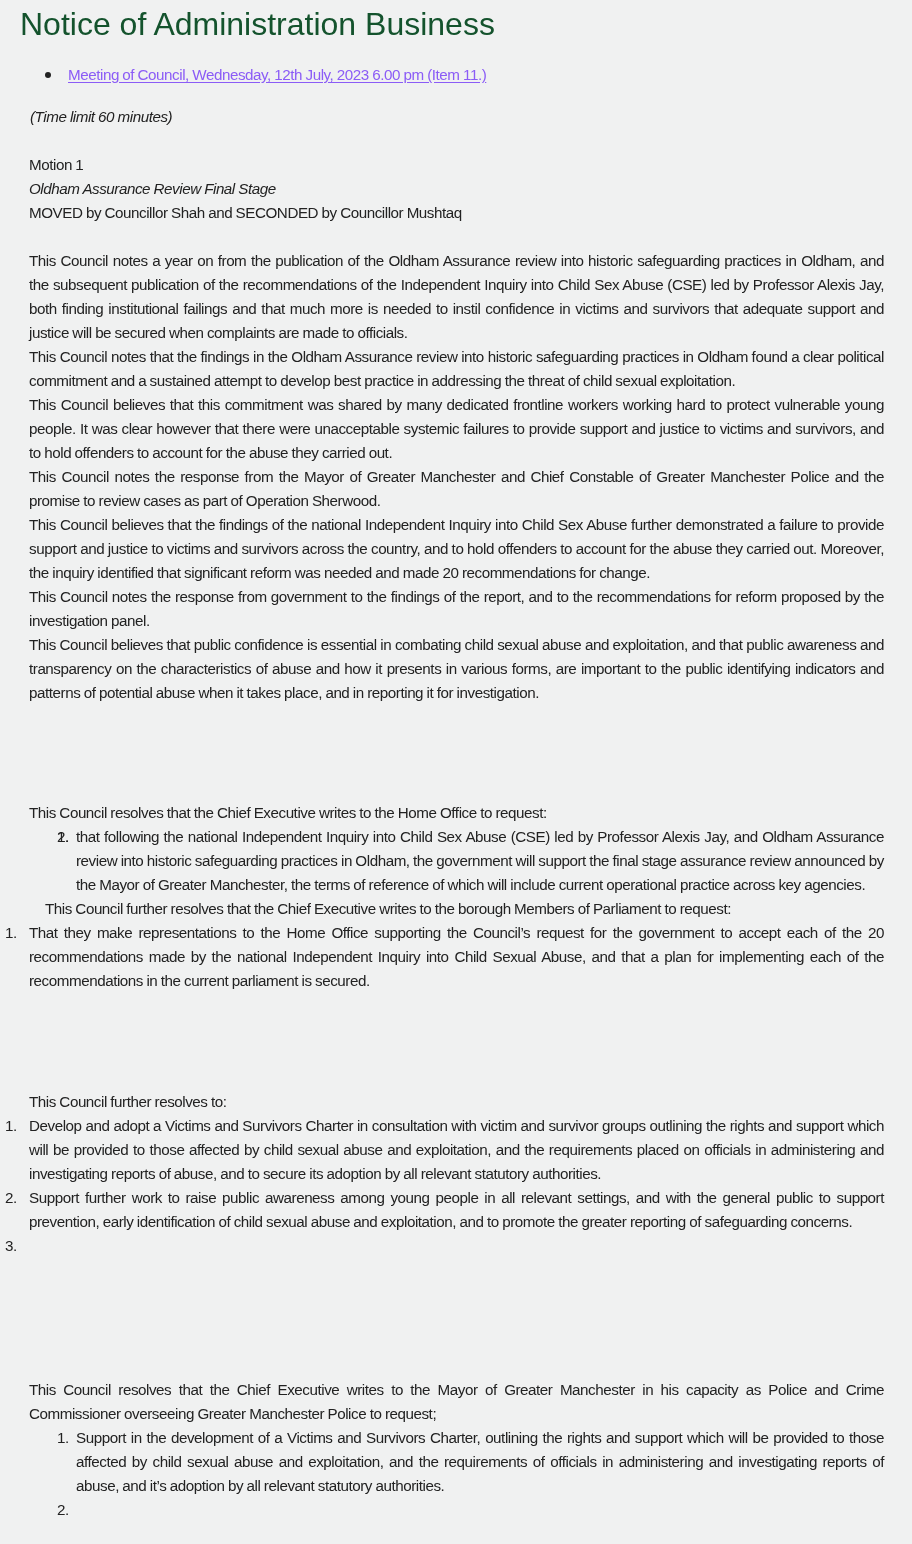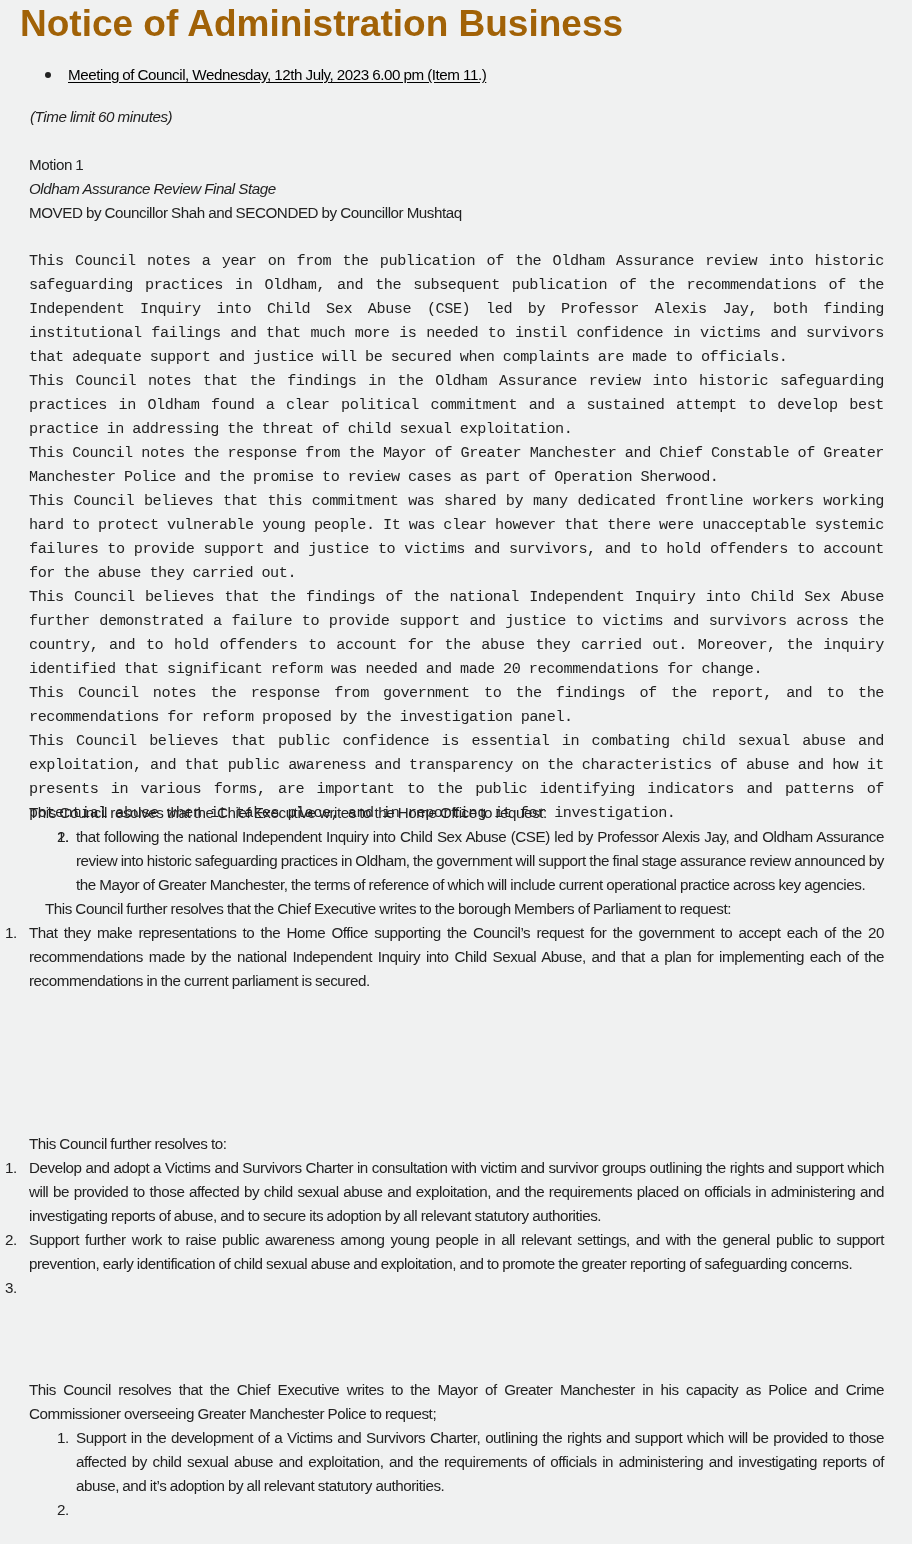--- a/index.html
+++ b/index.html
@@ -10,24 +10,24 @@
     color: #1c1c1c;
     font-family: "Liberation Sans", sans-serif;
     overflow: hidden;
     position: relative;
   }
   .title {
     position: absolute;
     left: 20px; top: 4px;
     margin: 0;
     font-family: "Liberation Sans", sans-serif;
-    font-weight: bold;
-    font-size: 37px;
+    font-weight: normal;
+    font-size: 32px;
     line-height: 40px;
-    color: #a16207;
+    color: #14532d;
   }
   .body-text {
     font-family: "Liberation Sans", sans-serif;
     font-size: 15.2px;
     line-height: 24px;
     letter-spacing: -0.45px;
     word-spacing: -0.3px;
     color: #222;
   }
   .meeting-link-row {
@@ -35,31 +35,31 @@
     left: 44px; top: 63px;
     width: 820px;
     display: flex;
     align-items: center;
   }
   .bullet {
     width: 6px; height: 6px; border-radius: 50%;
     background: #222; margin-right: 17px; margin-left: 1px;
   }
   .meeting-link {
-    color: #000000;
+    color: #8b5cf6;
     text-decoration: underline;
     text-underline-offset: 2px;
     cursor: pointer;
   }
   .abs { position: absolute; }
   .time-limit { left: 30px; top: 105px; font-style: italic; }
   .motion-block { left: 29px; top: 153px; width: 860px; }
   .italic { font-style: italic; }
   .paras { left: 29px; top: 249px; width: 855px; text-align: justify; }
-  .paras p { margin: 0; font-family: Liberation Mono, monospace; }
+  .paras p { margin: 0; }
   ol { margin: 0; padding: 0; list-style: none; }
   .li { position: relative; text-align: justify; }
   .li .num { position: absolute; left: -19px; top: 0; }
   .deep .li { margin-left: 76px; width: 808px; }
   .deep .li .num { left: -19px; }
   .flush .li { margin-left: 29px; width: 855px; }
   .flush .li .num { left: -24px; }
   .flush2 .li { margin-left: 29px; width: 855px; }
   .flush2 .li .num { left: -24px; }
 </style>
@@ -77,22 +77,22 @@
 
 <div class="abs motion-block body-text">
   <div>Motion 1</div>
   <div class="italic">Oldham Assurance Review Final Stage</div>
   <div>MOVED by Councillor Shah and SECONDED by Councillor Mushtaq</div>
 </div>
 
 <div class="abs paras body-text">
   <p>This Council notes a year on from the publication of the Oldham Assurance review into historic safeguarding practices in Oldham, and the subsequent publication of the recommendations of the Independent Inquiry into Child Sex Abuse (CSE) led by Professor Alexis Jay, both finding institutional failings and that much more is needed to instil confidence in victims and survivors that adequate support and justice will be secured when complaints are made to officials.</p>
   <p>This Council notes that the findings in the Oldham Assurance review into historic safeguarding practices in Oldham found a clear political commitment and a sustained attempt to develop best practice in addressing the threat of child sexual exploitation.</p>
+  <p>This Council believes that this commitment was shared by many dedicated frontline workers working hard to protect vulnerable young people. It was clear however that there were unacceptable systemic failures to provide support and justice to victims and survivors, and to hold offenders to account for the abuse they carried out.</p>
   <p>This Council notes the response from the Mayor of Greater Manchester and Chief Constable of Greater Manchester Police and the promise to review cases as part of Operation Sherwood.</p>
-  <p>This Council believes that this commitment was shared by many dedicated frontline workers working hard to protect vulnerable young people. It was clear however that there were unacceptable systemic failures to provide support and justice to victims and survivors, and to hold offenders to account for the abuse they carried out.</p>
   <p>This Council believes that the findings of the national Independent Inquiry into Child Sex Abuse further demonstrated a failure to provide support and justice to victims and survivors across the country, and to hold offenders to account for the abuse they carried out. Moreover, the inquiry identified that significant reform was needed and made 20 recommendations for change.</p>
   <p>This Council notes the response from government to the findings of the report, and to the recommendations for reform proposed by the investigation panel.</p>
   <p>This Council believes that public confidence is essential in combating child sexual abuse and exploitation, and that public awareness and transparency on the characteristics of abuse and how it presents in various forms, are important to the public identifying indicators and patterns of potential abuse when it takes place, and in reporting it for investigation.</p>
 </div>
 
 <div class="abs body-text" style="left:0; top:801px; width:912px;">
   <div style="margin-left:29px;">This Council resolves that the Chief Executive writes to the Home Office to request:</div>
   <ol class="deep">
     <li class="li">
       <span class="num">1.</span>
@@ -104,21 +104,21 @@
   </ol>
   <div style="margin-left:45px;">This Council further resolves that the Chief Executive writes to the borough Members of Parliament to request:</div>
   <ol class="flush">
     <li class="li">
       <span class="num">1.</span>
       <span>That they make representations to the Home Office supporting the Council’s request for the government to accept each of the 20 recommendations made by the national Independent Inquiry into Child Sexual Abuse, and that a plan for implementing each of the recommendations in the current parliament is secured.</span>
     </li>
   </ol>
 </div>
 
-<div class="abs body-text" style="left:0; top:1090px; width:760px;margin-top:42px;">
+<div class="abs body-text" style="left:0; top:1090px; width:760px;">
   <div style="margin-left:29px;">This Council further resolves to:</div>
   <ol class="flush2">
     <li class="li">
       <span class="num">1.</span>
       <span>Develop and adopt a Victims and Survivors Charter in consultation with victim and survivor groups outlining the rights and support which will be provided to those affected by child sexual abuse and exploitation, and the requirements placed on officials in administering and investigating reports of abuse, and to secure its adoption by all relevant statutory authorities.</span>
     </li>
     <li class="li">
       <span class="num">2.</span>
       <span>Support further work to raise public awareness among young people in all relevant settings, and with the general public to support prevention, early identification of child sexual abuse and exploitation, and to promote the greater reporting of safeguarding concerns.</span>
     </li>

